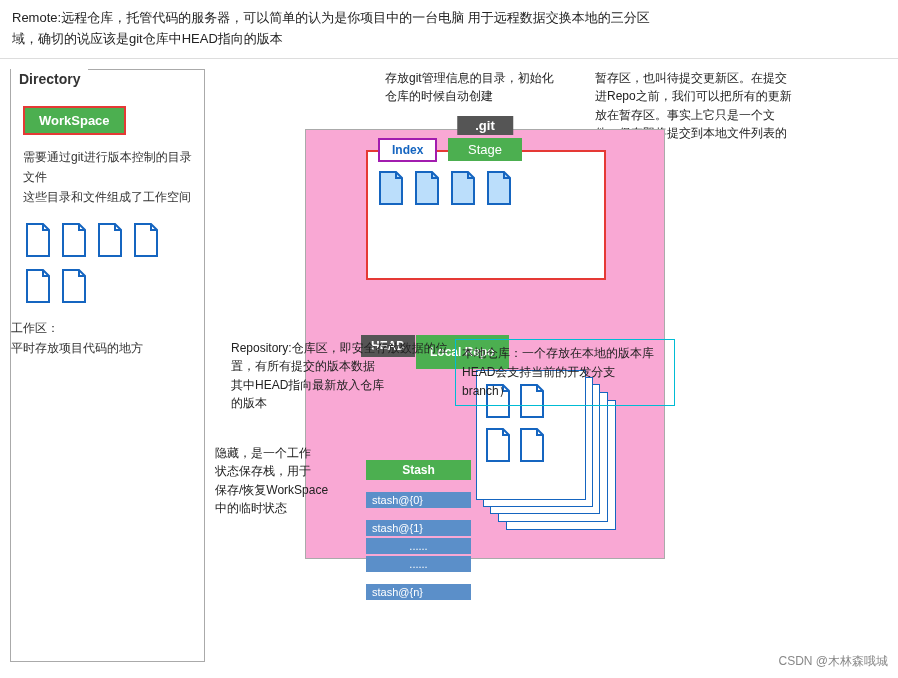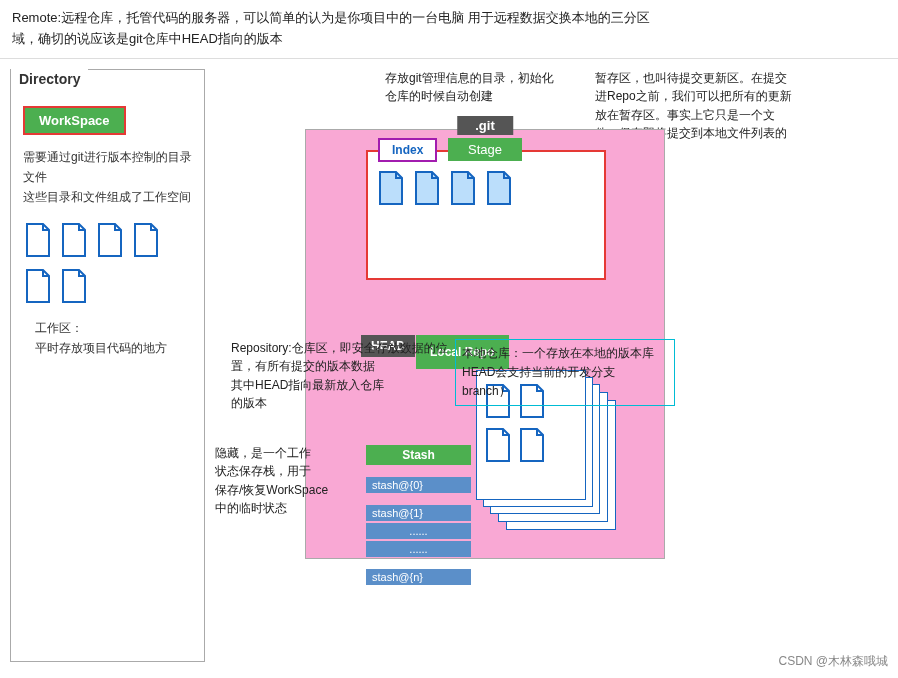--- a/index.html
+++ b/index.html
@@ -186,21 +186,21 @@
       font-weight: bold;
       padding: 10px 14px;
       position: absolute;
       top: 0;
       left: 110px;
     }
 
     
     .stash-box {
       position: absolute;
-      top: 315px;
+      top: 330px;
       left: 60px;
       width: 105px;
     }
 
     .stash-label-btn {
       display: inline-block;
       background: #4caf50;
       color: #fff;
       font-size: 12px;
       font-weight: bold;
@@ -325,21 +325,21 @@
         </svg>
       </div>
       <div class="file-icon">
         <svg viewBox="0 0 30 36" fill="none" xmlns="http://www.w3.org/2000/svg">
           <path d="M4 2 H20 L26 8 V34 H4 Z" stroke="#1565c0" stroke-width="2" fill="white"></path>
           <path d="M20 2 L20 8 L26 8" stroke="#1565c0" stroke-width="2" fill="none"></path>
         </svg>
       </div>
     </div>
 
-    <div style="margin: 14px 12px 0 24px; font-size:12px; color:#333; line-height:1.7;">
+    <div style="margin: 14px 12px 0 0; font-size:12px; color:#333; line-height:1.7;">
       <span>工作区：</span><br>
       <span>平时存放项目代码的地方</span>
     </div>
   </div>
 
   <div class="right-area">
 
     <div class="ann" style="top:0; left:170px; width:180px;">
       <span>存放git管理信息的目录，初始化</span><br>
       <span>仓库的时候自动创建</span>

